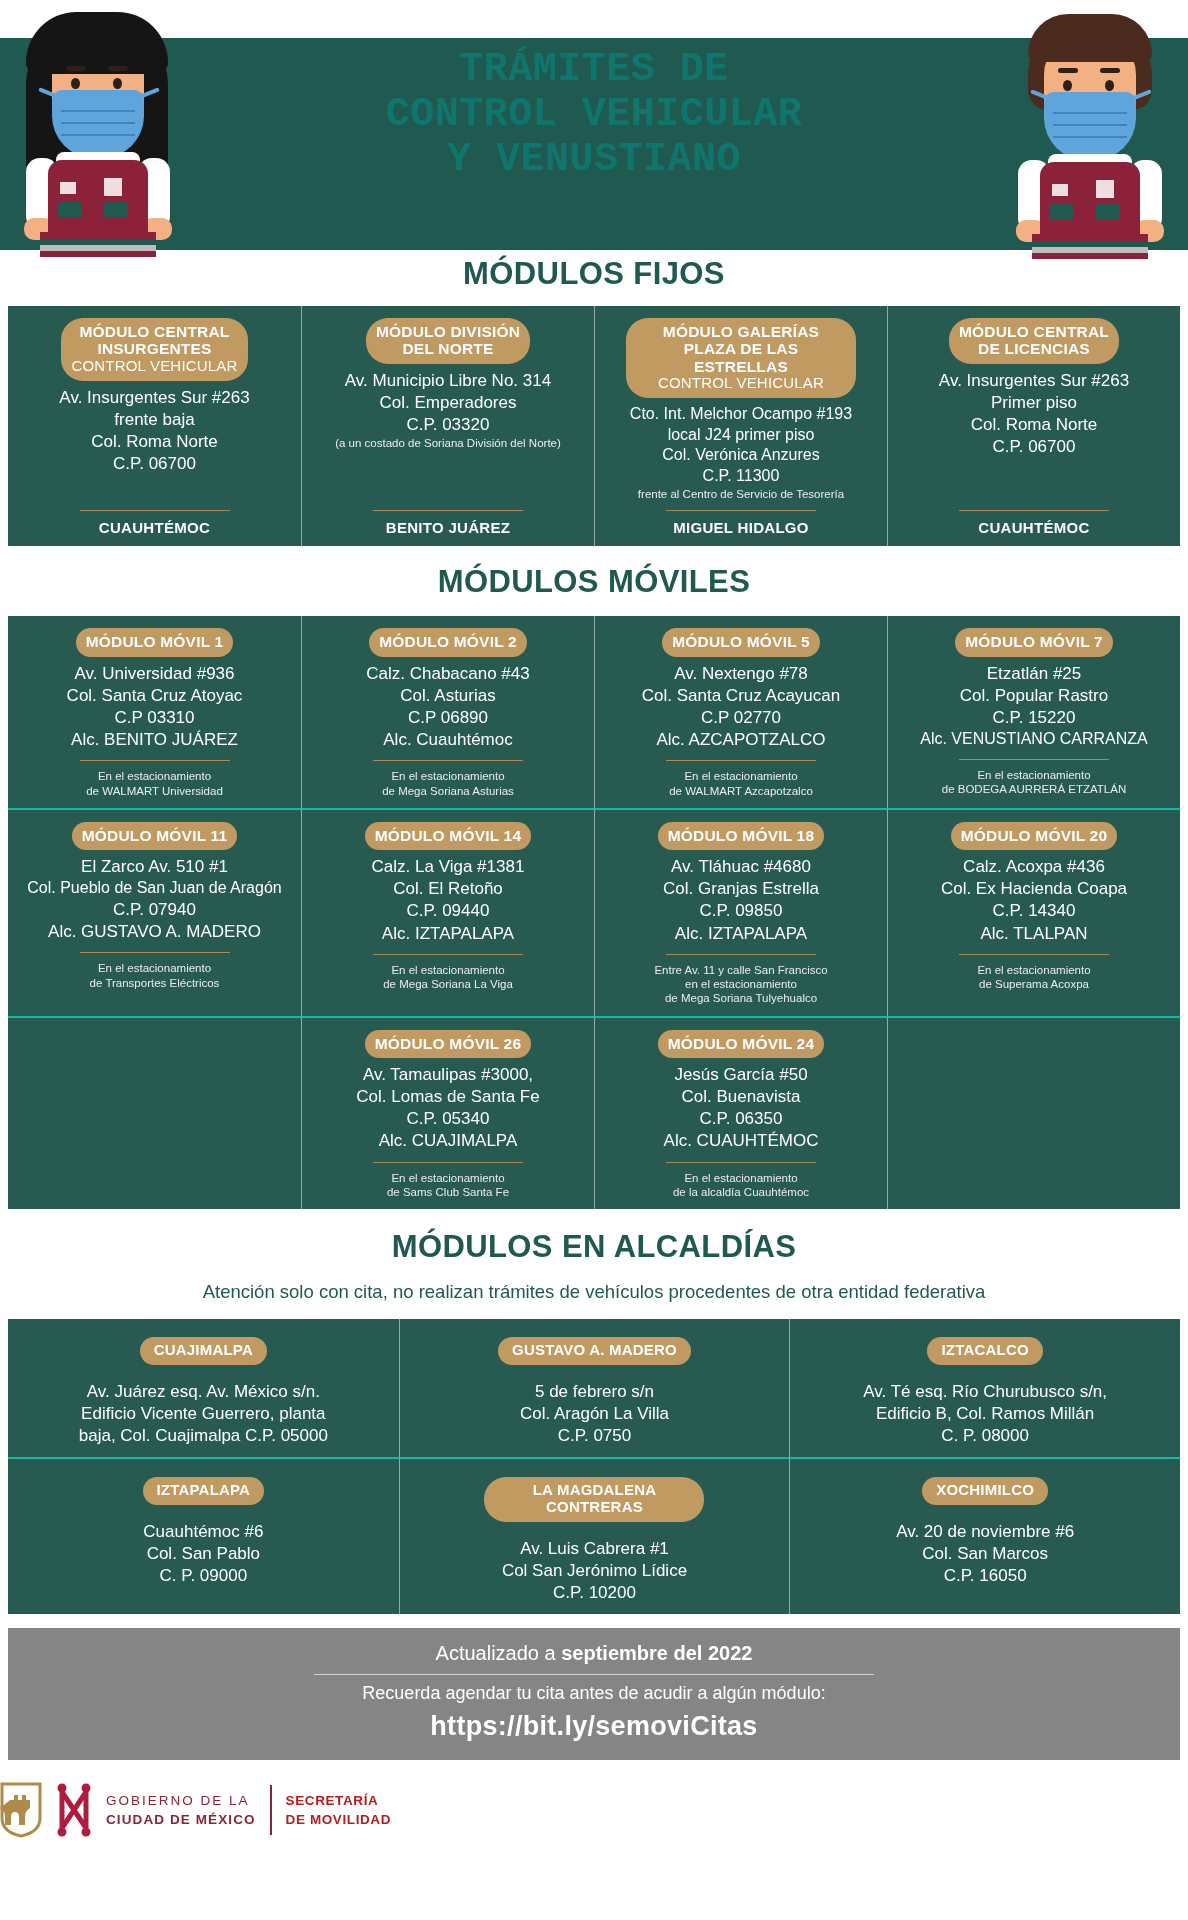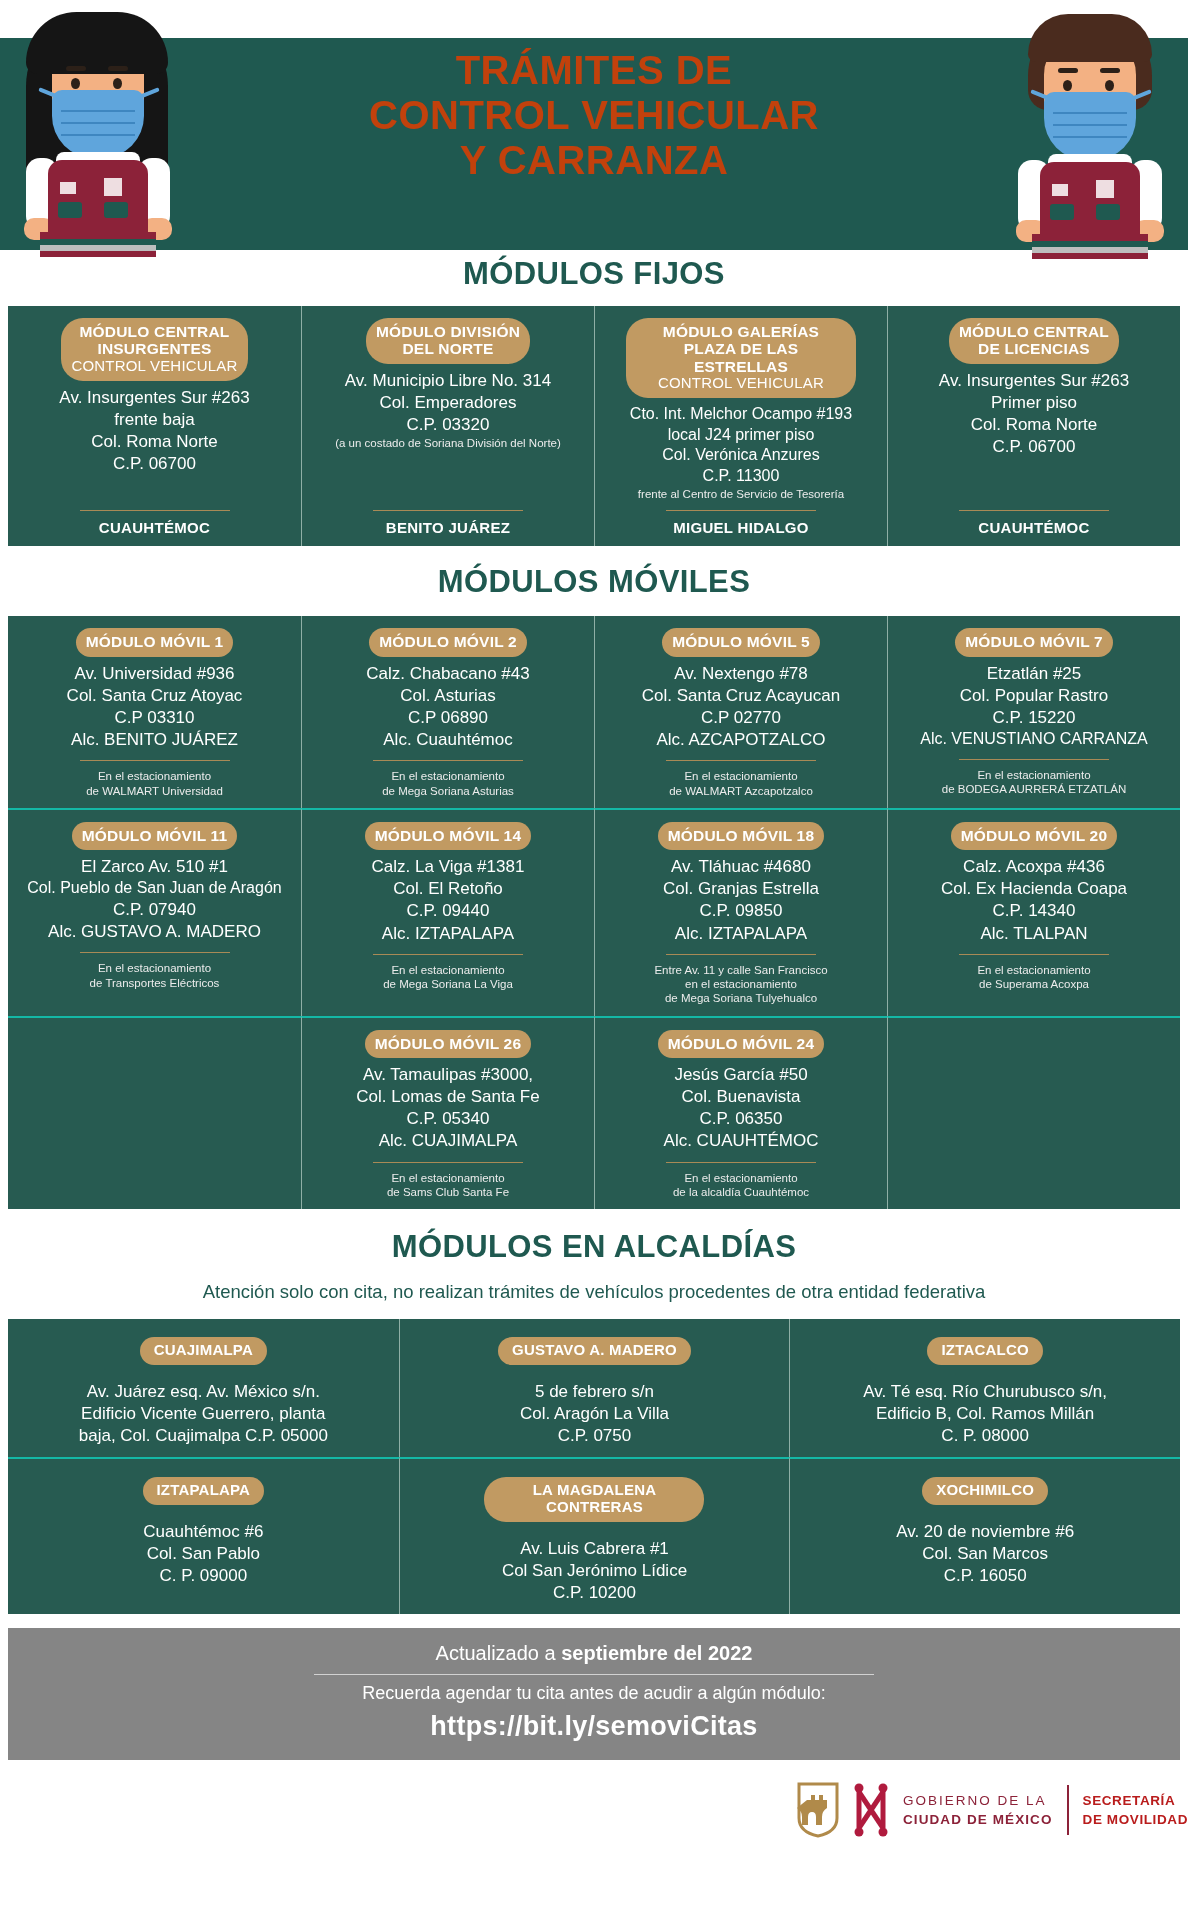--- a/index.html
+++ b/index.html
@@ -29,25 +29,26 @@
     left: 0; right: 0;
     top: 38px;
     height: 212px;
     background: #1F5950;
   }
   .header-title {
     position: absolute;
     left: 0; right: 0;
     top: 48px;
     text-align: center;
-    color: #c2410c;
+    color: #0f766e;
     font-weight: bold;
     font-size: 40px;
     line-height: 1.12;
     letter-spacing: 0.5px;
+    font-family: Liberation Mono, monospace;
   }
   .header-title div { white-space: nowrap; }
 
   
   .avatar { position: absolute; top: 6px; width: 180px; height: 242px; }
   .avatar.left  { left: 8px; }
   .avatar.right { right: 8px; }
   .av-hair {
     position: absolute; border-radius: 60px 60px 42px 42px;
   }
@@ -188,21 +189,21 @@
   }
   .f-line1 { font-size: 20px; }
   .f-line1 b { font-weight: bold; }
   .f-rule { width: 560px; height: 1px; background: #d2d2d2; margin: 9px auto 8px; }
   .f-line2 { font-size: 18px; }
   .f-url { font-size: 27px; font-weight: bold; margin-top: 7px; letter-spacing: .3px; }
 
   .logos {
     display: flex;
     align-items: center;
-    justify-content: flex-end;
+    justify-content: flex-start;
     gap: 6px;
     padding: 22px 0 18px;
   }
   .shield { width: 42px; height: 56px; }
   .cdmx-mark { width: 52px; height: 56px; }
   .logo-text { display: flex; align-items: center; gap: 14px; }
   .gob-text {
     color: #8C2239;
     font-size: 13.5px;
     font-weight: bold;
@@ -285,21 +286,21 @@
       <div class="av-badge" style="left:96px;top:198px;width:24px;height:16px;"></div>
       <div class="av-stripe" style="left:32px;top:228px;width:116px;height:7px;background:#8C2239;"></div>
       <div class="av-stripe" style="left:32px;top:235px;width:116px;height:6px;background:#1F5950;"></div>
       <div class="av-stripe" style="left:32px;top:241px;width:116px;height:6px;background:#BEBEBE;"></div>
       <div class="av-stripe" style="left:32px;top:247px;width:116px;height:6px;background:#8C2239;"></div>
     </div>
 
     <div class="header-title">
       <div>TRÁMITES DE</div>
       <div>CONTROL VEHICULAR</div>
-      <div>Y CARRANZA</div>
+      <div>Y VENUSTIANO</div>
     </div>
   </div>
 
   <div class="section-title sec-fijos">MÓDULOS FIJOS</div>
 
   <div class="panel grid4">
 
     <div class="cell cell-fijo">
       <span class="pill">
         <span>MÓDULO CENTRAL</span><br>

